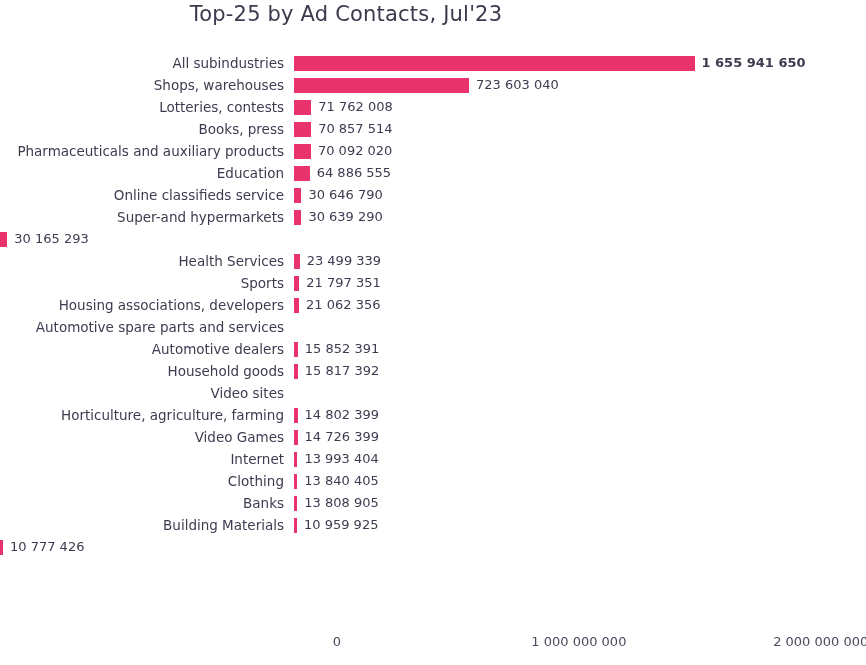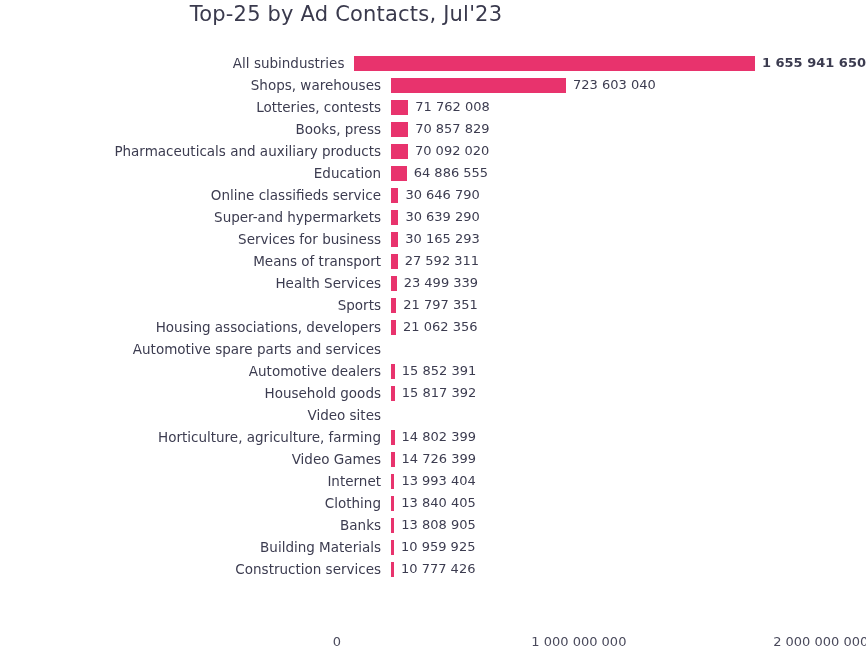--- a/index.html
+++ b/index.html
@@ -46,30 +46,29 @@
     width: 866px;
   }
   .row {
     position: relative;
     height: 22px;
     margin-bottom: 0px;
     display: flex;
     align-items: center;
   }
   .row-label {
-    width: 343px;
+    width: 294px;
     text-align: right;
     padding-right: 10px;
     font-size: 13.5px;
     color: #3c3c50;
     white-space: nowrap;
     overflow: visible;
     box-sizing: border-box;
     line-height: 22px;
-    margin-left: 48px;
   }
   .bar-area {
     position: relative;
     flex: 1 1 auto;
     height: 22px;
     display: flex;
     align-items: center;
   }
   .bar {
     height: 15px;
@@ -129,21 +128,21 @@
           <div class="row-label">Lotteries, contests</div>
           <div class="bar-area">
             <div class="bar" style="width: 17.3564px; background: rgb(232, 51, 109);"></div>
             <div class="bar-value">71 762 008</div>
           </div>
         </div>
         <div class="row">
           <div class="row-label">Books, press</div>
           <div class="bar-area">
             <div class="bar" style="width: 17.1376px; background: rgb(232, 51, 109);"></div>
-            <div class="bar-value">70 857 829</div>
+            <div class="bar-value">70 857 514</div>
           </div>
         </div>
         <div class="row">
           <div class="row-label">Pharmaceuticals and auxiliary products</div>
           <div class="bar-area">
             <div class="bar" style="width: 16.9525px; background: rgb(232, 51, 109);"></div>
             <div class="bar-value">70 092 020</div>
           </div>
         </div>
         <div class="row">
@@ -161,34 +160,26 @@
           </div>
         </div>
         <div class="row">
           <div class="row-label">Super-and hypermarkets</div>
           <div class="bar-area">
             <div class="bar" style="width: 7.41043px; background: rgb(232, 51, 109);"></div>
             <div class="bar-value">30 639 290</div>
           </div>
         </div>
         <div class="row">
-          <div class="row-label">Services for business</div>
           <div class="bar-area">
             <div class="bar" style="width: 7.29579px; background: rgb(232, 51, 109);"></div>
             <div class="bar-value">30 165 293</div>
           </div>
         </div>
         <div class="row">
-          <div class="row-label">Means of transport</div>
-          <div class="bar-area">
-            <div class="bar" style="width: 6.67349px; background: rgb(232, 51, 109);"></div>
-            <div class="bar-value">27 592 311</div>
-          </div>
-        </div>
-        <div class="row">
           <div class="row-label">Health Services</div>
           <div class="bar-area">
             <div class="bar" style="width: 5.68356px; background: rgb(232, 51, 109);"></div>
             <div class="bar-value">23 499 339</div>
           </div>
         </div>
         <div class="row">
           <div class="row-label">Sports</div>
           <div class="bar-area">
             <div class="bar" style="width: 5.27192px; background: rgb(232, 51, 109);"></div>
@@ -258,21 +249,20 @@
           </div>
         </div>
         <div class="row">
           <div class="row-label">Building Materials</div>
           <div class="bar-area">
             <div class="bar" style="width: 3px; background: rgb(232, 51, 109);"></div>
             <div class="bar-value">10 959 925</div>
           </div>
         </div>
         <div class="row">
-          <div class="row-label">Construction services</div>
           <div class="bar-area">
             <div class="bar" style="width: 3px; background: rgb(232, 51, 109);"></div>
             <div class="bar-value">10 777 426</div>
           </div>
         </div>
       </div>
     <div class="axis" id="axis">
         <div class="tick" style="left: 12px;">0</div>
         <div class="tick" style="left: 253.86px;">1 000 000 000</div>
         <div class="tick" style="left: 495.721px;">2 000 000 000</div>

